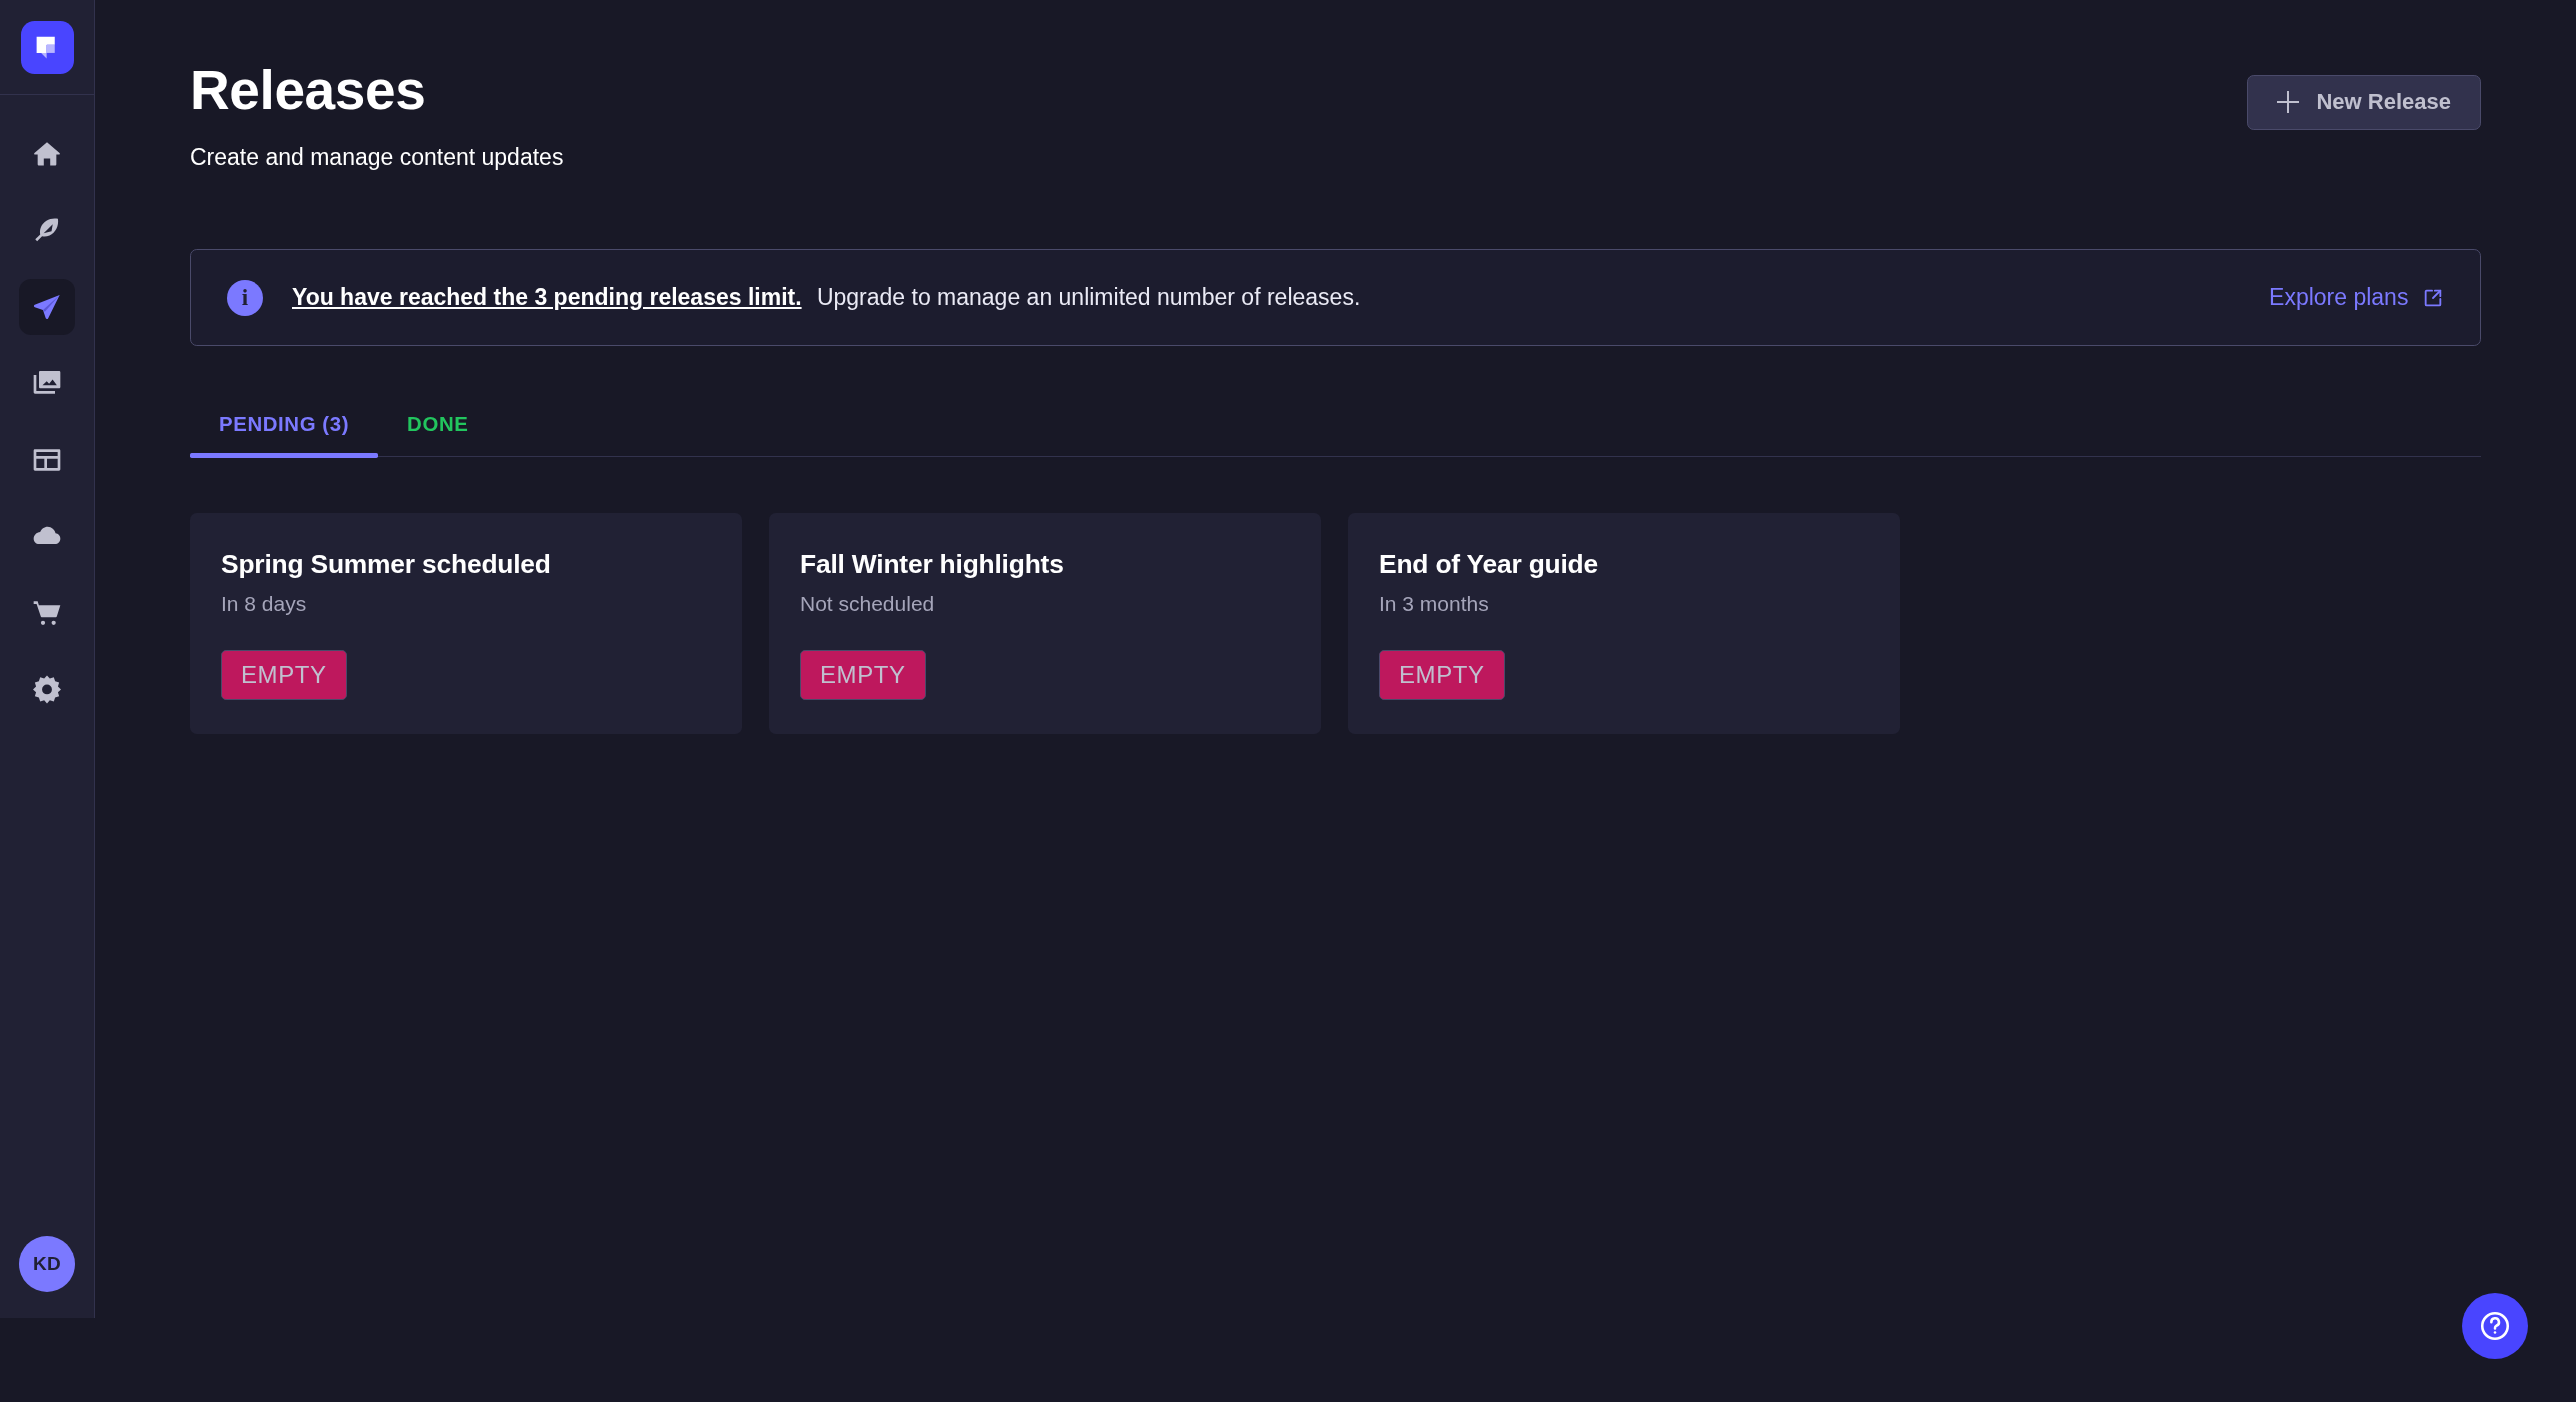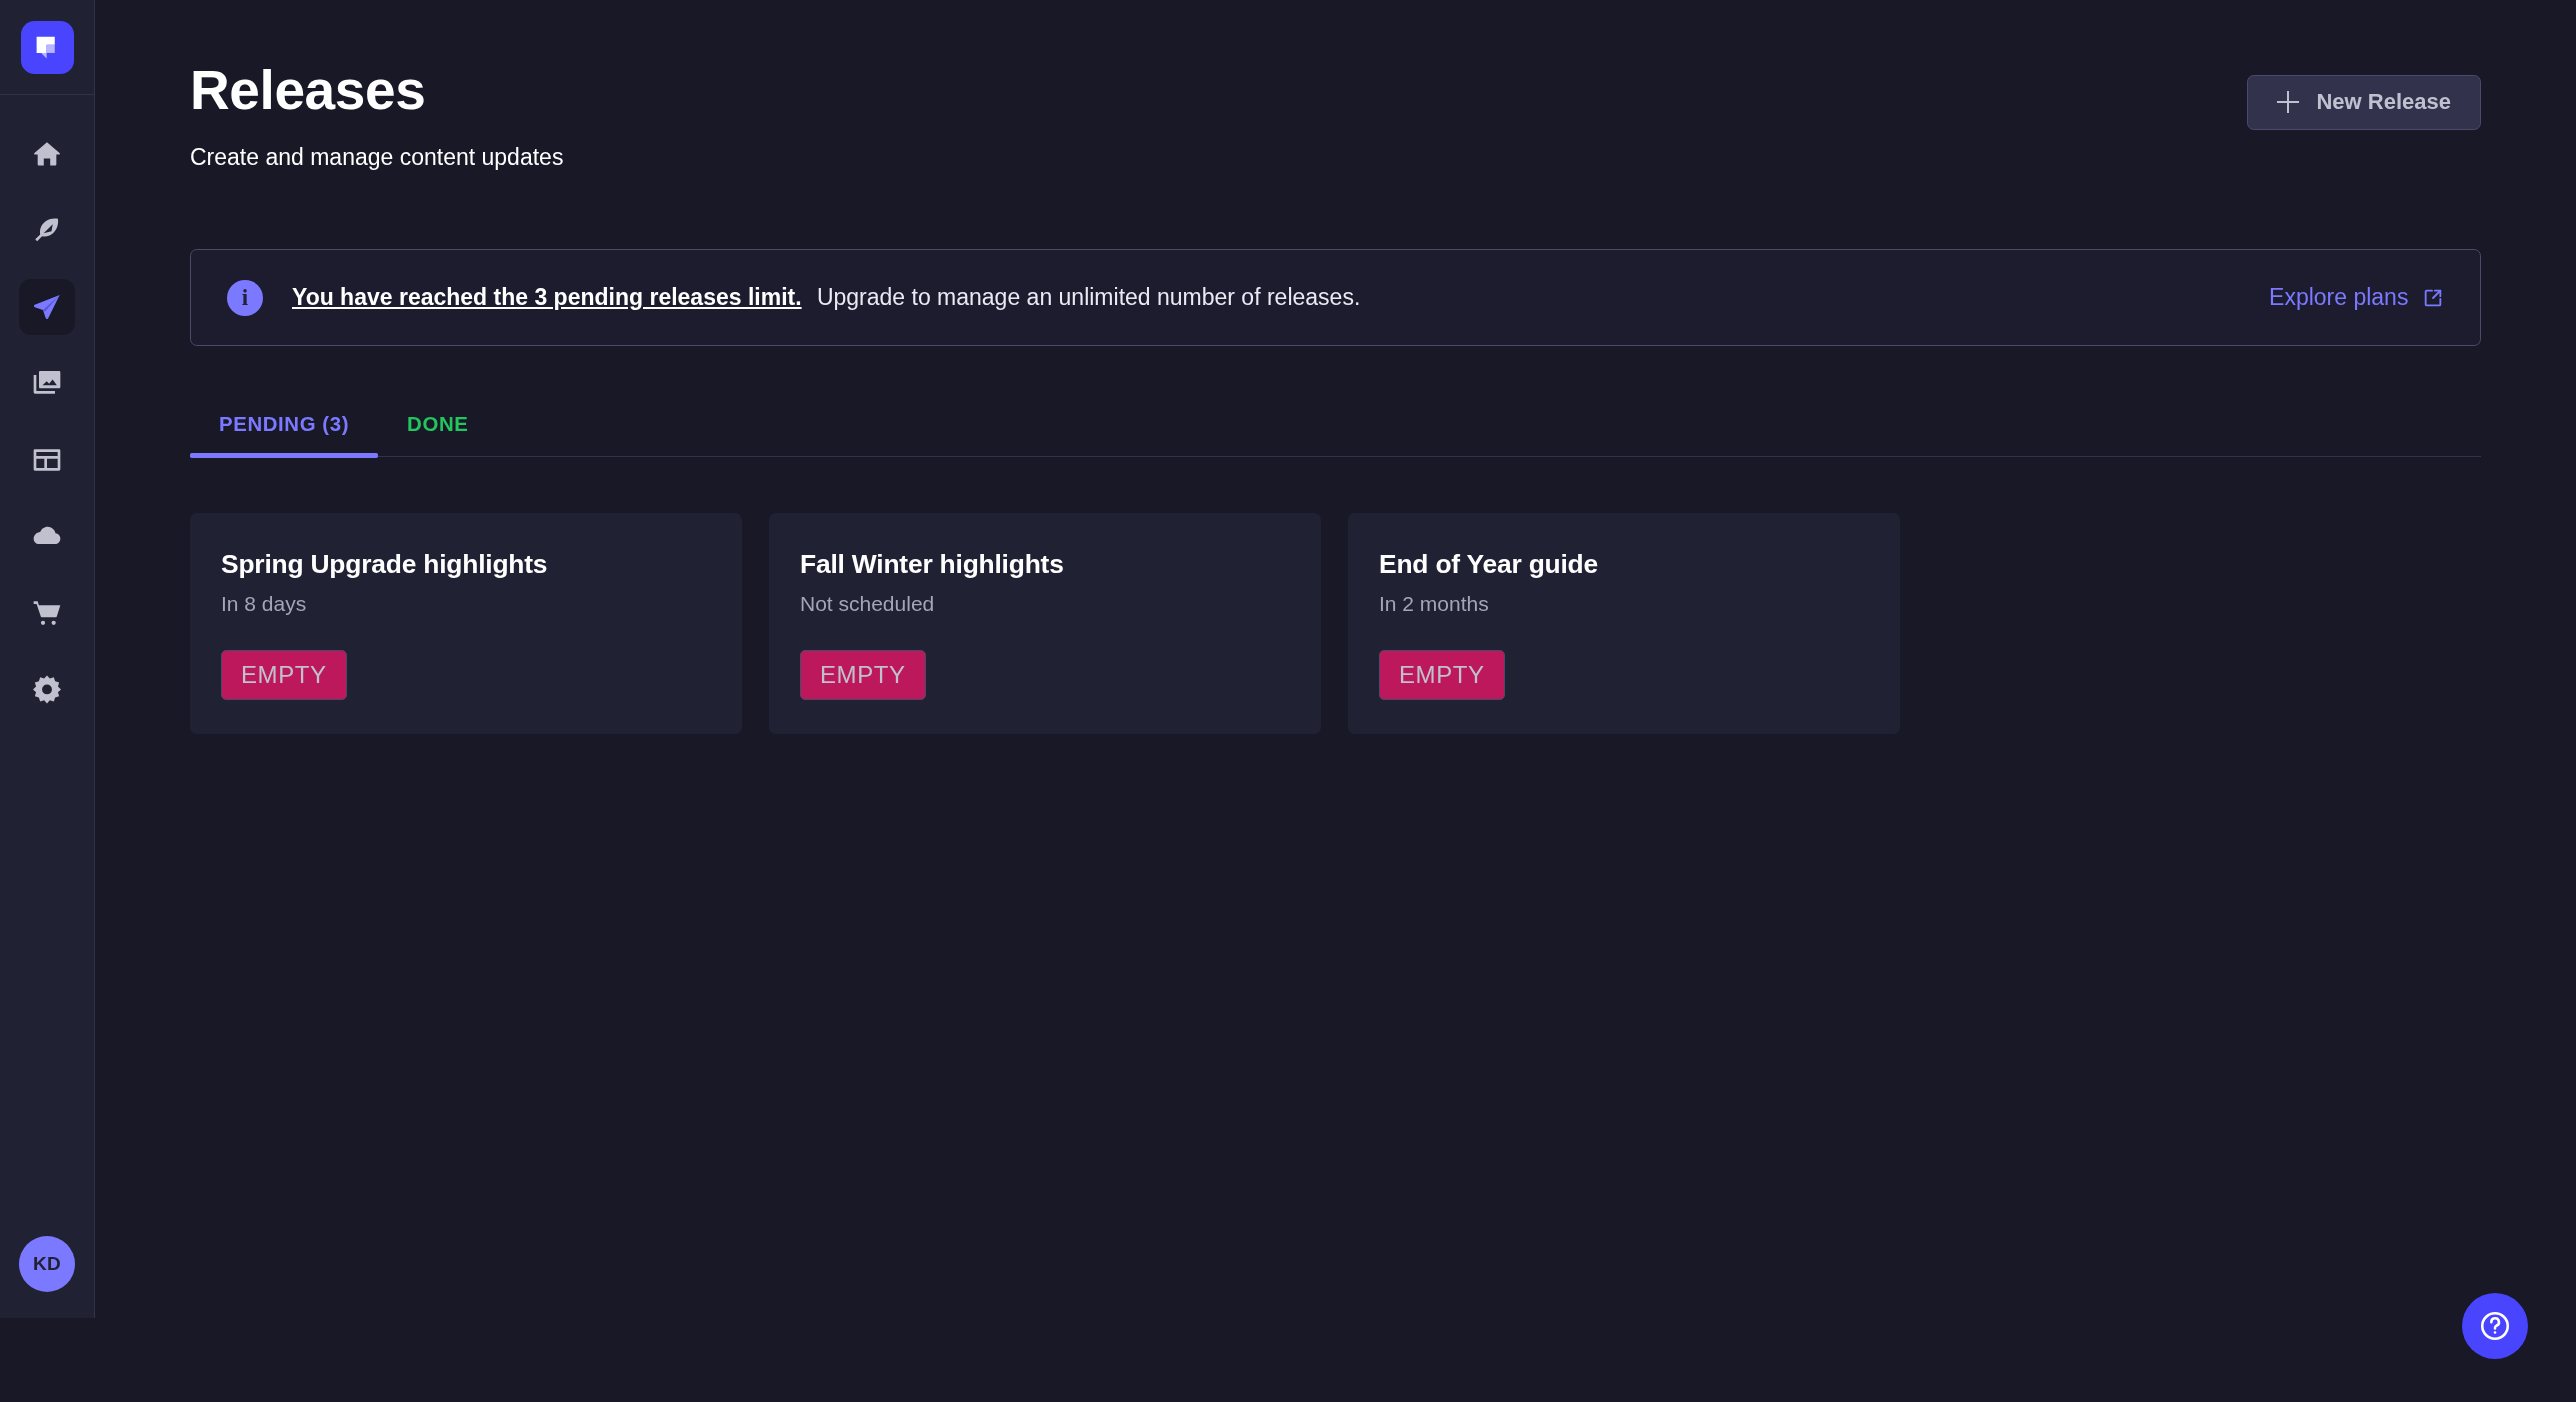--- a/index.html
+++ b/index.html
@@ -400,34 +400,34 @@
     </div>
 
     <div class="tabs-wrap">
       <div class="tab active">PENDING (3)</div>
       <div class="tab">DONE</div>
     </div>
 
     <div class="cards">
 
       <div class="card">
-        <div class="card-title">Spring Upgrade highlights</div>
+        <div class="card-title">Spring Summer scheduled</div>
         <div class="card-sub">In 8 days</div>
         <div class="badge">EMPTY</div>
       </div>
 
       <div class="card">
         <div class="card-title">Fall Winter highlights</div>
         <div class="card-sub">Not scheduled</div>
         <div class="badge">EMPTY</div>
       </div>
 
       <div class="card">
         <div class="card-title">End of Year guide</div>
-        <div class="card-sub">In 2 months</div>
+        <div class="card-sub">In 3 months</div>
         <div class="badge">EMPTY</div>
       </div>
 
     </div>
 
     <div class="help-fab">
       <svg width="34" height="34" viewBox="0 0 24 24" fill="none" stroke="#ffffff" stroke-width="1.8">
         <circle cx="12" cy="12" r="9"></circle>
         <path d="M9.4 9.3a2.7 2.7 0 1 1 3.6 2.5c-.6.3-1 .9-1 1.6v.4" stroke-linecap="round"></path>
         <circle cx="12" cy="16.6" r="0.9" fill="#ffffff" stroke="none"></circle>

